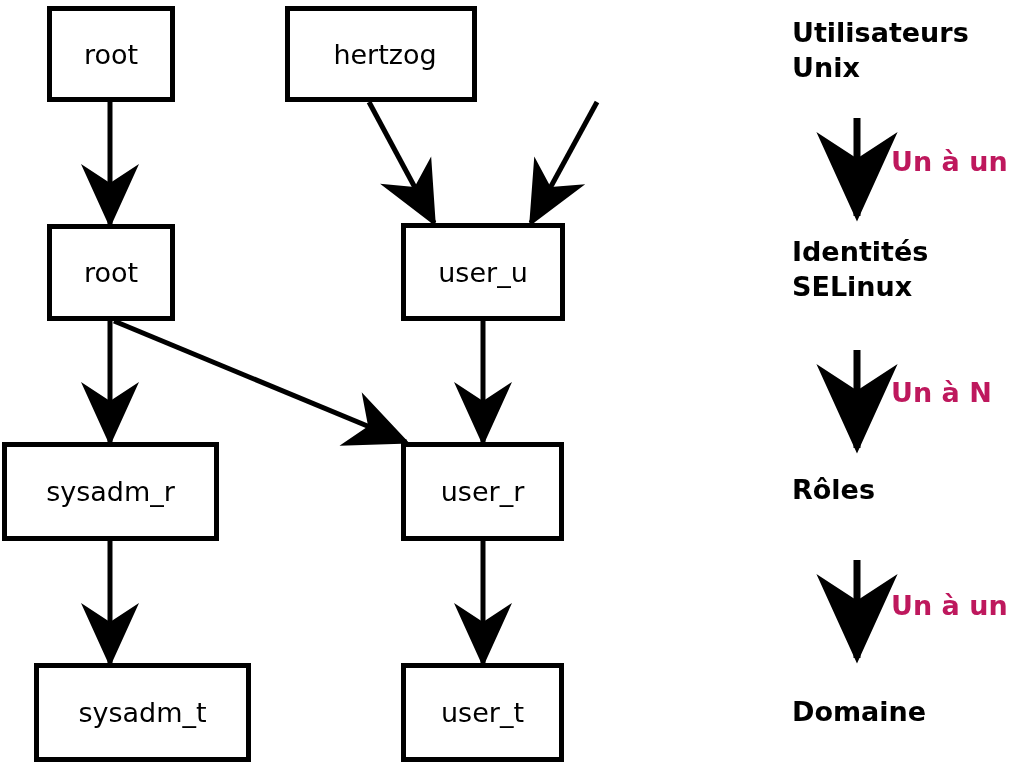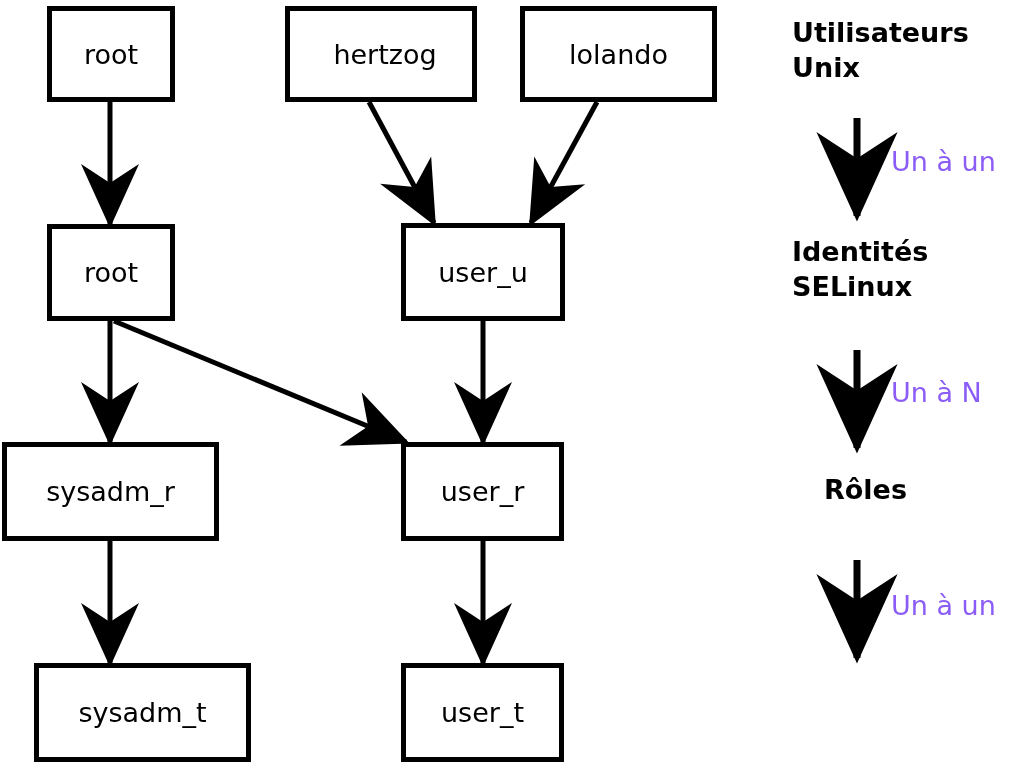--- a/index.html
+++ b/index.html
@@ -47,23 +47,23 @@
     color: #000000;
     font-family: "DejaVu Sans", sans-serif;
     font-weight: bold;
     font-size: 27px;
     line-height: 1.28;
     white-space: pre-line;
     z-index: 3;
   }
   .edge-label {
     position: absolute;
-    color: #8b5cf6;
+    color: #be185d;
     font-family: "DejaVu Sans", sans-serif;
-    font-weight: normal;
+    font-weight: bold;
     font-size: 27px;
     line-height: 1;
     white-space: nowrap;
     z-index: 3;
     text-align: right;
   }
 </style>
 </head>
 <body>
 
@@ -121,23 +121,20 @@
   </svg>
 
   <div class="node" style="left:47px;  top:6px;   width:128px; height:96px;">
     <span>root</span>
   </div>
 
   <div class="node" style="left:285px; top:6px;   width:192px; height:96px;padding-left:8px;">
     <span>hertzog</span>
   </div>
 
-  <div class="node" style="left:520px; top:6px;   width:197px; height:96px;">
-    <span>lolando</span>
-  </div>
 
   <div class="node" style="left:47px;  top:224px; width:128px; height:97px;">
     <span>root</span>
   </div>
 
   <div class="node" style="left:401px; top:223px; width:164px; height:98px;">
     <span>user_u</span>
   </div>
 
   <div class="node" style="left:2px;   top:442px; width:217px; height:99px;">
@@ -155,22 +152,23 @@
   <div class="node" style="left:401px; top:663px; width:163px; height:99px;">
     <span>user_t</span>
   </div>
 
   <div class="legend-label" style="left:792px; top:235px;">Identités
 SELinux</div>
 
   <div class="legend-label" style="left:792px; top:16px;">Utilisateurs
 Unix</div>
 
-  <div class="legend-label" style="left:792px; top:473px;margin-left:32px;">Rôles</div>
+  <div class="legend-label" style="left:792px; top:473px;">Rôles</div>
 
+  <div class="legend-label" style="left:792px; top:695px;">Domaine</div>
 
   <div class="edge-label" style="left:891px; top:148px;">Un à un</div>
 
   <div class="edge-label" style="left:891px; top:379px;">Un à N</div>
 
   <div class="edge-label" style="left:891px; top:592px;">Un à un</div>
 
 </div>
 
 </body></html>

